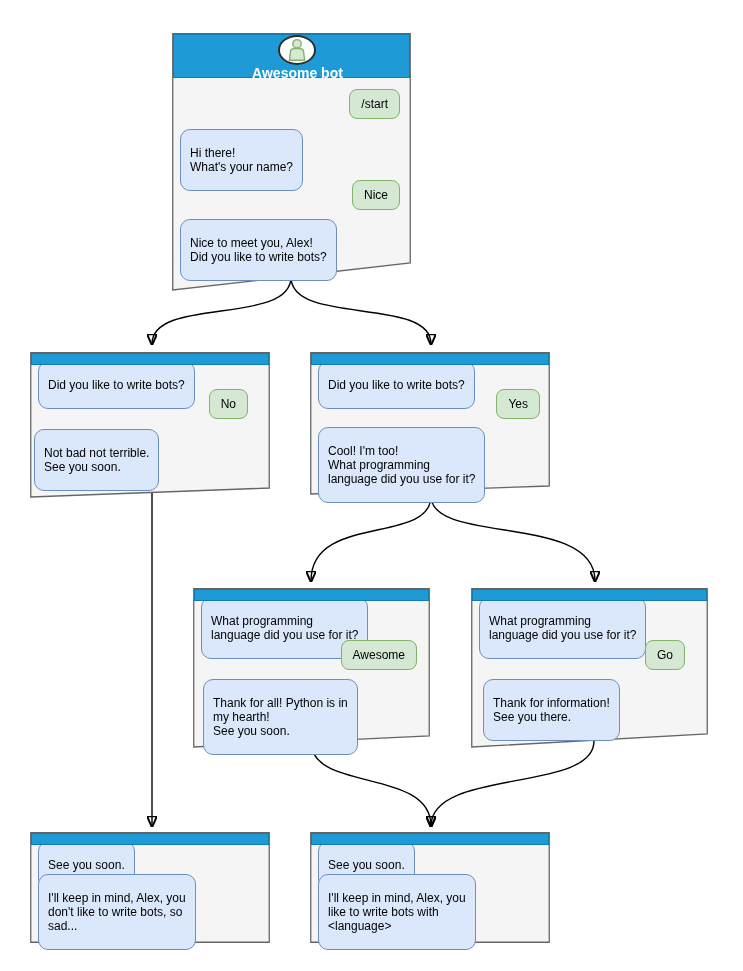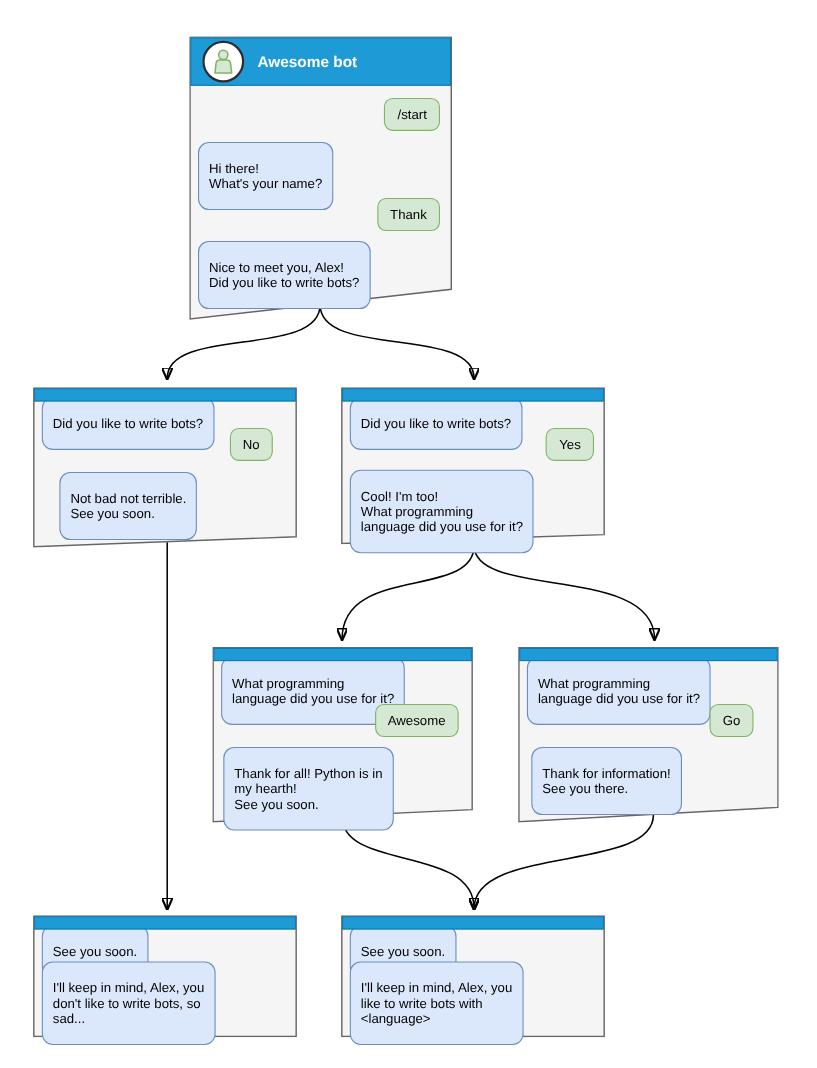--- a/index.html
+++ b/index.html
@@ -5,21 +5,21 @@
   html,body{margin:0;padding:0;background:#fff;}
   #page{position:relative;width:743px;height:971px;background:#ffffff;overflow:hidden;
         font-family:"Liberation Sans",sans-serif;}
   .connectors{position:absolute;left:0;top:0;pointer-events:none;z-index:0;}
   .connectors path{fill:none;stroke:#000;stroke-width:1.4px;}
   .window{position:absolute;z-index:1;}
   .frame{position:absolute;left:0;top:0;}
   .frame polygon{fill:#f5f5f5;stroke:#666;stroke-width:1.3px;}
   .hdr{position:absolute;left:1px;right:1px;top:1px;background:#1e9bd7;
        border:1px solid #147aad;box-sizing:border-box;z-index:3;}
-  .hdr.big{height:44px;display:flex;align-items:center;}
+  .hdr.big{height:44px;display:flex;align-items:center;flex-direction:column;}
   .hdr.small{height:12px;}
   .avatar{width:38px;height:38px;border-radius:50%;background:#fff;border:2px solid #2d2d2d;
           margin-left:10px;box-sizing:border-box;display:flex;align-items:center;justify-content:center;}
   .title{color:#fff;font-size:14px;font-weight:bold;margin-left:12px;}
   .bubble{position:absolute;font-size:12px;line-height:14px;color:#000;
           white-space:pre-line;z-index:2;box-sizing:border-box;}
   .bubble.bot{background:#dbe8fc;border:1px solid #6c8ebf;border-radius:10px;padding:16px 9px;}
   .bubble.user{background:#d5e8d4;border:1px solid #82b366;border-radius:8px;
                padding:7px 11px;min-width:30px;text-align:left;}
 </style>
@@ -52,33 +52,33 @@
         <svg width="26" height="26" viewBox="0 0 24 24">
           <circle cx="12" cy="6.3" r="3.9" fill="#d5e8d4" stroke="#82b366" stroke-width="1.3"></circle>
           <path d="M5,21.5 L5.9,13.6 Q6.2,10.7 9.2,10.7 L14.8,10.7 Q17.8,10.7 18.1,13.6 L19,21.5 Z" fill="#d5e8d4" stroke="#82b366" stroke-width="1.3"></path>
         </svg>
       </div>
       <span class="title">Awesome bot</span>
     </div>
     <div class="bubble user" style="top:56px;right:11px">/start</div>
     <div class="bubble bot" style="top:96px;left:8px">Hi there!
 What's your name?</div>
-    <div class="bubble user" style="top:147px;right:11px">Thank</div>
+    <div class="bubble user" style="top:147px;right:11px">Nice</div>
     <div class="bubble bot" style="top:186px;left:8px">Nice to meet you, Alex!
 Did you like to write bots?</div>
   </div>
 
   <div class="window" style="left:30px;top:352px;width:240px;height:146px">
     <svg class="frame" width="240" height="146">
       <polygon points="0.75,0.75 239.25,0.75 239.25,136 0.75,145"></polygon>
     </svg>
     <div class="hdr small"></div>
     <div class="bubble bot" style="top:9px;left:8px">Did you like to write bots?</div>
     <div class="bubble user" style="top:37px;right:22px">No</div>
-    <div class="bubble bot" style="top:77px;left:24px">Not bad not terrible.
+    <div class="bubble bot" style="top:77px;left:4px">Not bad not terrible.
 See you soon.</div>
   </div>
 
   <div class="window" style="left:310px;top:352px;width:240px;height:143px">
     <svg class="frame" width="240" height="143">
       <polygon points="0.75,0.75 239.25,0.75 239.25,134 0.75,142"></polygon>
     </svg>
     <div class="hdr small"></div>
     <div class="bubble bot" style="top:9px;left:8px">Did you like to write bots?</div>
     <div class="bubble user" style="top:37px;right:10px">Yes</div>

